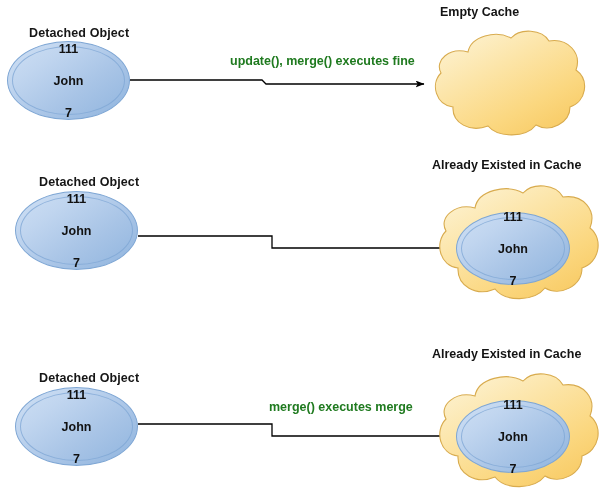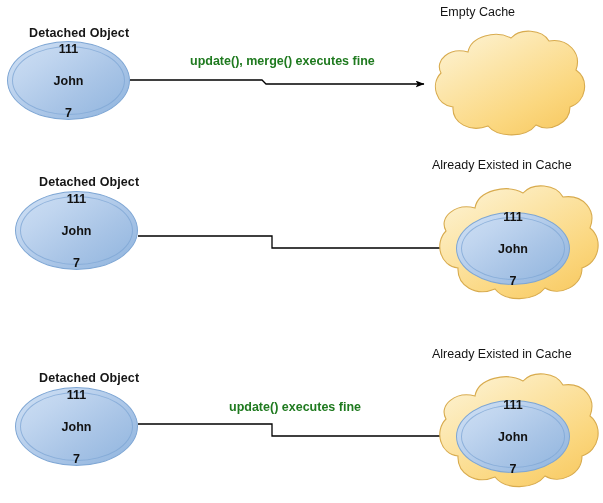--- a/index.html
+++ b/index.html
@@ -74,36 +74,37 @@
     position: absolute;
   }
   .cloud-wrap svg {
     display: block;
     overflow: visible;
   }
 
   .cloud-title {
     position: absolute;
     font-size: 12.5px;
-    font-weight: normal;
+    font-weight: bold;
     color: #141414;
     white-space: nowrap;
   }
 
   
   .connector {
     position: absolute;
     left: 0;
     top: 0;
   }
   .conn-label {
     position: absolute;
     font-size: 12.5px;
     font-weight: bold;
     white-space: nowrap;
+    margin-left: 40px;
   }
 </style>
 </head>
 <body>
 
 <div id="canvas">
 
   <div class="row row-1">
 
     <div class="src-label" style="left:12px; top:26px;">Detached Object</div>
@@ -206,21 +207,21 @@
   <div class="row row-3">
 
     <div class="src-label" style="left:22px; top:33px;">Detached Object</div>
 
     <div class="ellipse" style="left:15px; top:49px; width:123px; height:79px;">
       <div class="ellipse-text">111</div>
       <div class="ellipse-text">John</div>
       <div class="ellipse-text">7</div>
     </div>
 
-    <div class="conn-label" style="left:229px; top:62px; color:#1f7a1f;">update() executes fine</div>
+    <div class="conn-label" style="left:229px; top:62px; color:#1f7a1f;">merge() executes merge</div>
 
     <svg class="connector" width="603" height="165">
       <defs>
         <marker id="arrowhead3" markerWidth="9" markerHeight="7" refX="8.5" refY="3.5" orient="auto" markerUnits="userSpaceOnUse">
           <path d="M0,0 L9,3.5 L0,7 L2.2,3.5 Z" fill="#000000"></path>
         </marker>
       </defs>
       <path d="M138,86 L272,86 L272,98 L450,98" fill="none" stroke="#000000" stroke-width="1.3" marker-end="url(#arrowhead3)"></path>
     </svg>
 

